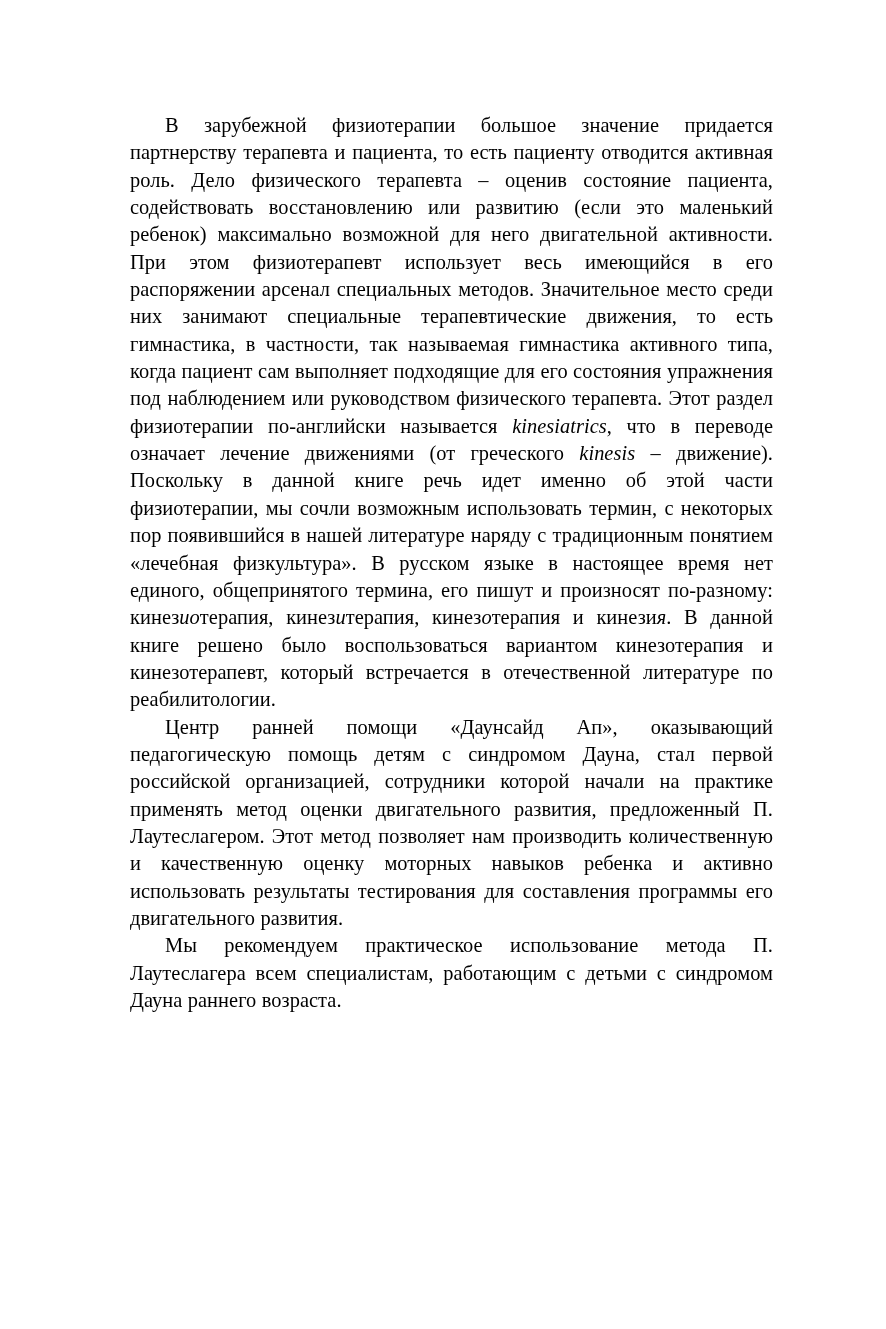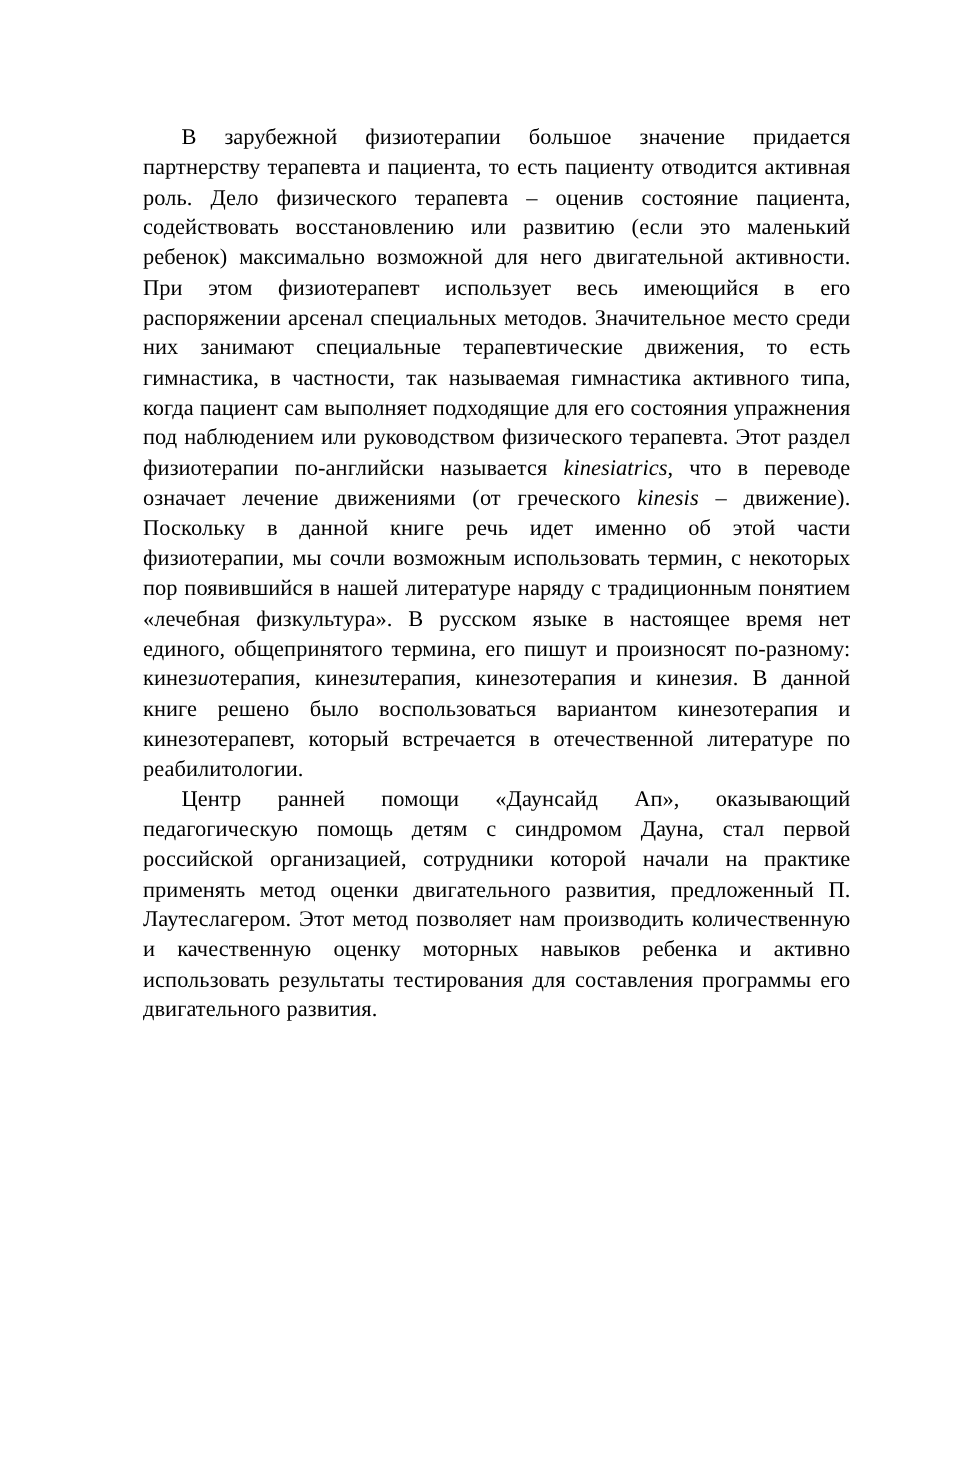--- a/index.html
+++ b/index.html
@@ -72,18 +72,19 @@
   }
 </style>
 </head>
 <body>
 
 <div class="page">
 
   <div class="text-block">
     <p class="para"><span>В зарубежной физиотерапии большое значение придается партнерству терапевта и пациента, то есть пациенту отводится активная роль. Дело физического терапевта – оценив состояние пациента, содействовать восстановлению или развитию (если это маленький ребенок) максимально возможной для него двигательной активности. При этом физиотерапевт использует весь имеющийся в его распоряжении арсенал специальных методов. Значительное место среди них занимают специальные терапевтические движения, то есть гимнастика, в частности, так называемая гимнастика активного типа, когда пациент сам выполняет подходящие для его состояния упражнения под наблюдением или руководством физического терапевта. Этот раздел физиотерапии по-английски называется </span><span class="it">kinesiatrics</span><span>, что в переводе означает лечение движениями (от греческого </span><span class="it">kinesis</span><span> – движение). Поскольку в данной книге речь идет именно об этой части физиотерапии, мы сочли возможным использовать термин, с некоторых пор появившийся в нашей литературе наряду с традиционным понятием «лечебная физкультура». В русском языке в настоящее время нет единого, общепринятого термина, его пишут и произносят по-разному: кинез</span><span class="it">ио</span><span>терапия, кинез</span><span class="it">и</span><span>терапия, кинез</span><span class="it">о</span><span>терапия и кинези</span><span class="it">я</span><span>. В данной книге решено было воспользоваться вариантом кинезотерапия и кинезотерапевт, который встречается в отечественной литературе по реабилитологии.</span></p>
     <p class="para"><span>Центр ранней помощи «Даунсайд Ап», оказывающий педагогическую помощь детям с синдромом Дауна, стал первой российской организацией, сотрудники которой начали на практике применять метод оценки двигательного развития, предложенный П. Лаутеслагером. Этот метод позволяет нам производить количественную и качественную оценку моторных навыков ребенка и активно использовать результаты тестирования для составления программы его двигательного развития.</span></p>
+    <p class="para"><span>Мы рекомендуем практическое использование метода П. Лаутеслагера всем специалистам, работающим с детьми с синдромом Дауна раннего возраста.</span></p>
   </div>
 
 
   <div class="folio">8</div>
 
 </div>
 
 </body></html>

